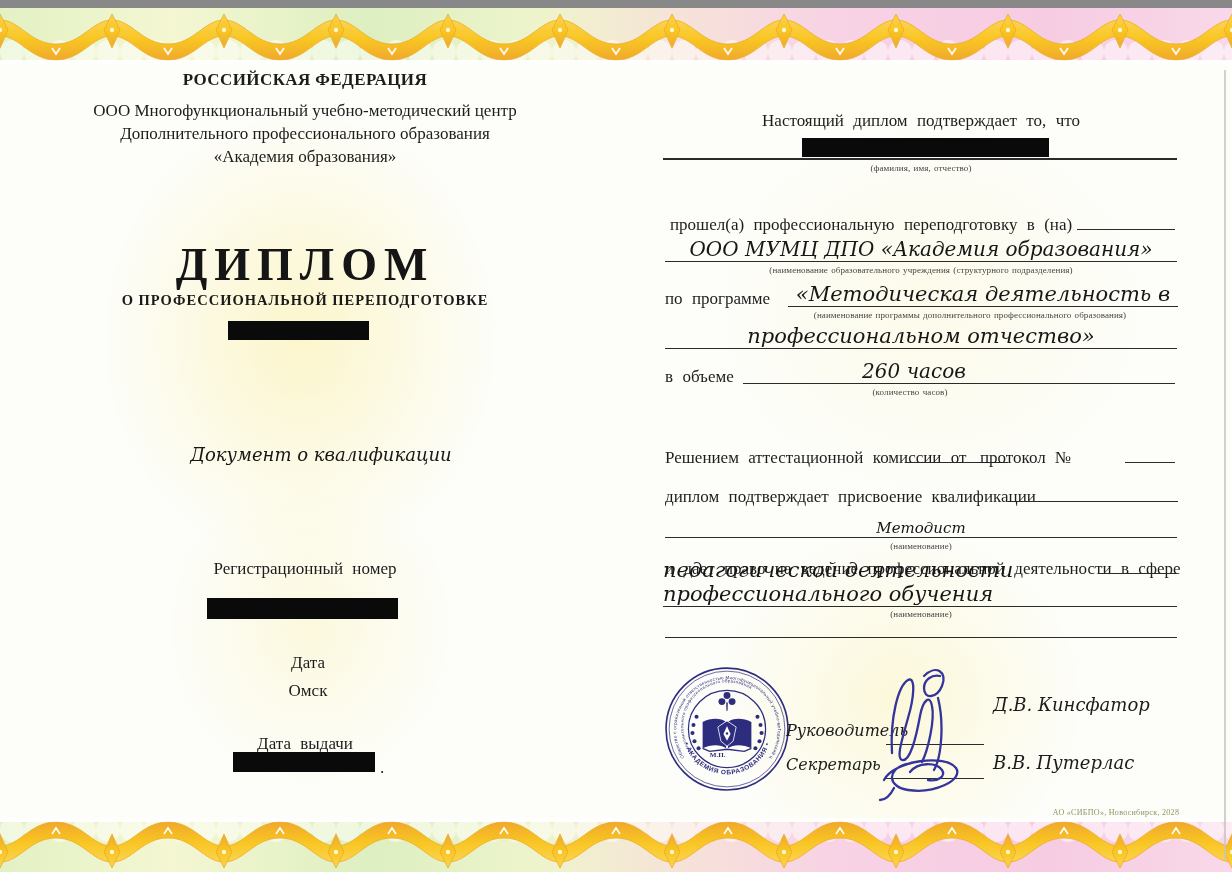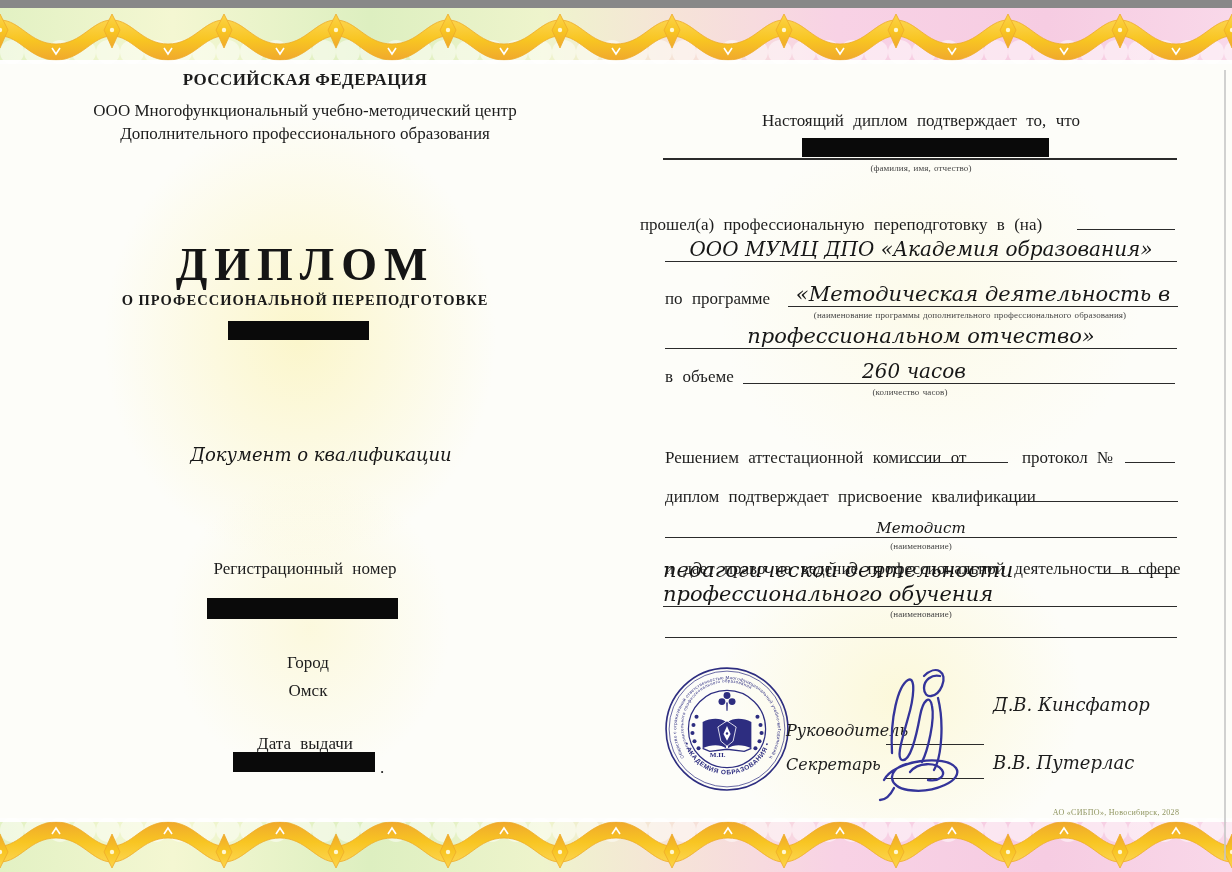--- a/index.html
+++ b/index.html
@@ -80,69 +80,71 @@
       <rect x="0" y="52" width="1232" height="4" fill="rgba(255,255,255,0.65)"></rect>
     </svg>
   </div>
   <div class="scan-edge-r"></div>
   <div class="scan-edge-b"></div>
 
   <div class="abs c" id="country" style="left:70px;top:62px;width:470px;">РОССИЙСКАЯ ФЕДЕРАЦИЯ</div>
   <div class="abs c org" style="left:40px;top:91px;width:530px;">
     <div>ООО Многофункциональный учебно-методический центр</div>
     <div>Дополнительного профессионального образования</div>
+    <div>«Академия образования»</div>
   </div>
 
   <div class="abs c" id="subtitle" style="left:70px;top:284px;width:470px;">О ПРОФЕССИОНАЛЬНОЙ ПЕРЕПОДГОТОВКЕ</div>
   <div class="abs c" id="title" style="left:70px;top:230px;width:470px;">ДИПЛОМ</div>
 
   <div class="redact" style="left:228px;top:313px;width:141px;height:19px;"></div>
 
   <div class="abs c val" style="left:86px;top:436px;width:470px;font-size:18px;">Документ о квалификации</div>
 
   <div class="abs c body-t" style="left:70px;top:551px;width:470px;">Регистрационный номер</div>
   <div class="redact" style="left:207px;top:590px;width:191px;height:21px;"></div>
 
-  <div class="abs c body-t" style="left:73px;top:645px;width:470px;">Город</div>
+  <div class="abs c body-t" style="left:73px;top:645px;width:470px;">Дата</div>
   <div class="abs c body-t" style="left:73px;top:673px;width:470px;">Омск</div>
 
   <div class="abs c body-t" style="left:70px;top:726px;width:470px;">Дата выдачи</div>
   <div class="redact" style="left:233px;top:744px;width:142px;height:20px;"></div>
   <div class="abs body-t" style="left:380px;top:750px;">.</div>
 
   <div class="abs c body-t" style="left:665px;top:103px;width:512px;">Настоящий диплом подтверждает то, что</div>
   <div class="redact" style="left:802px;top:130px;width:247px;height:19px;"></div>
   <div class="rule" style="left:663px;top:150px;width:514px;border-bottom-width:2px;"></div>
   <div class="abs c cap" style="left:665px;top:155px;width:512px;">(фамилия, имя, отчество)</div>
 
-  <div class="abs body-t" style="left:640px;top:207px;">прошел(а)  профессиональную  переподготовку в  (на)</div>
+  <div class="abs body-t" style="left:670px;top:207px;">прошел(а)  профессиональную  переподготовку в  (на)</div>
   <div class="rule" style="left:1077px;top:221px;width:98px;"></div>
 
   <div class="vblock" style="left:665px;top:226px;width:512px;height:27px;">
     <span class="val" style="font-size:20px;">ООО МУМЦ ДПО «Академия образования»</span>
   </div>
+  <div class="abs c cap" style="left:665px;top:257px;width:512px;">(наименование образовательного учреждения (структурного подразделения)</div>
 
   <div class="abs body-t" style="left:665px;top:281px;">по  программе</div>
   <div class="vblock" style="left:788px;top:270px;width:390px;height:28px;">
     <span class="val" style="font-size:21px;">«Методическая деятельность в</span>
   </div>
   <div class="abs c cap" style="left:760px;top:302px;width:420px;">(наименование программы дополнительного профессионального образования)</div>
   <div class="vblock" style="left:665px;top:311px;width:512px;height:29px;">
     <span class="val" style="font-size:21px;">профессиональном отчество»</span>
   </div>
 
   <div class="abs body-t" style="left:665px;top:359px;">в  объеме</div>
   <div class="vblock" style="left:743px;top:350px;width:432px;height:25px;">
     <span class="val" style="font-size:20px;margin-right:90px;">260 часов</span>
   </div>
   <div class="abs c cap" style="left:700px;top:379px;width:420px;">(количество часов)</div>
 
   <div class="abs body-t" style="left:665px;top:440px;font-family:Liberation Serif, serif;">Решением  аттестационной  комиссии  от</div>
   <div class="rule" style="left:905px;top:454px;width:103px;"></div>
-  <div class="abs body-t" style="left:1022px;top:440px;">протокол  №</div>
+  <div class="abs body-t" style="left:980px;top:440px;">протокол  №</div>
   <div class="rule" style="left:1125px;top:454px;width:50px;"></div>
 
   <div class="abs body-t" style="left:665px;top:479px;">диплом  подтверждает присвоение  квалификации</div>
   <div class="rule" style="left:1008px;top:493px;width:170px;"></div>
   <div class="vblock" style="left:665px;top:503px;width:512px;height:26px;">
     <span class="val" style="font-size:15px;">Методист</span>
   </div>
   <div class="abs c cap" style="left:665px;top:533px;width:512px;">(наименование)</div>
 
   <div class="abs body-t" style="left:665px;top:551px;">и  дает право  на  ведение  профессиональной  деятельности  в  сфере</div>

